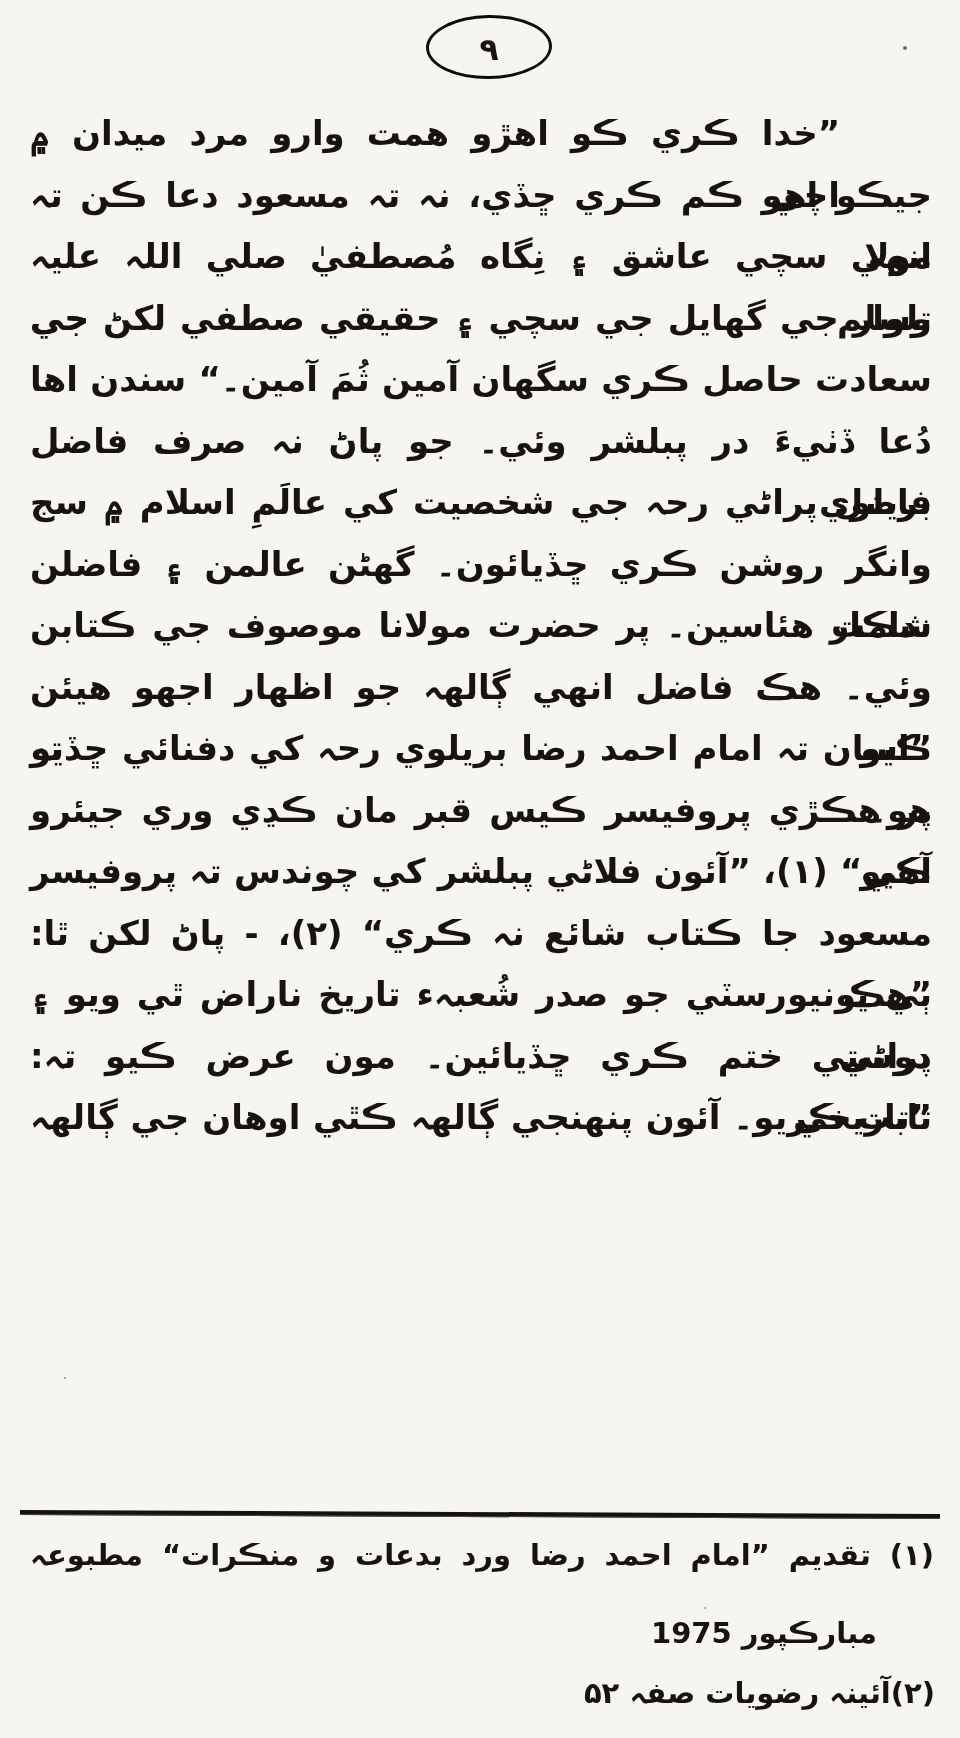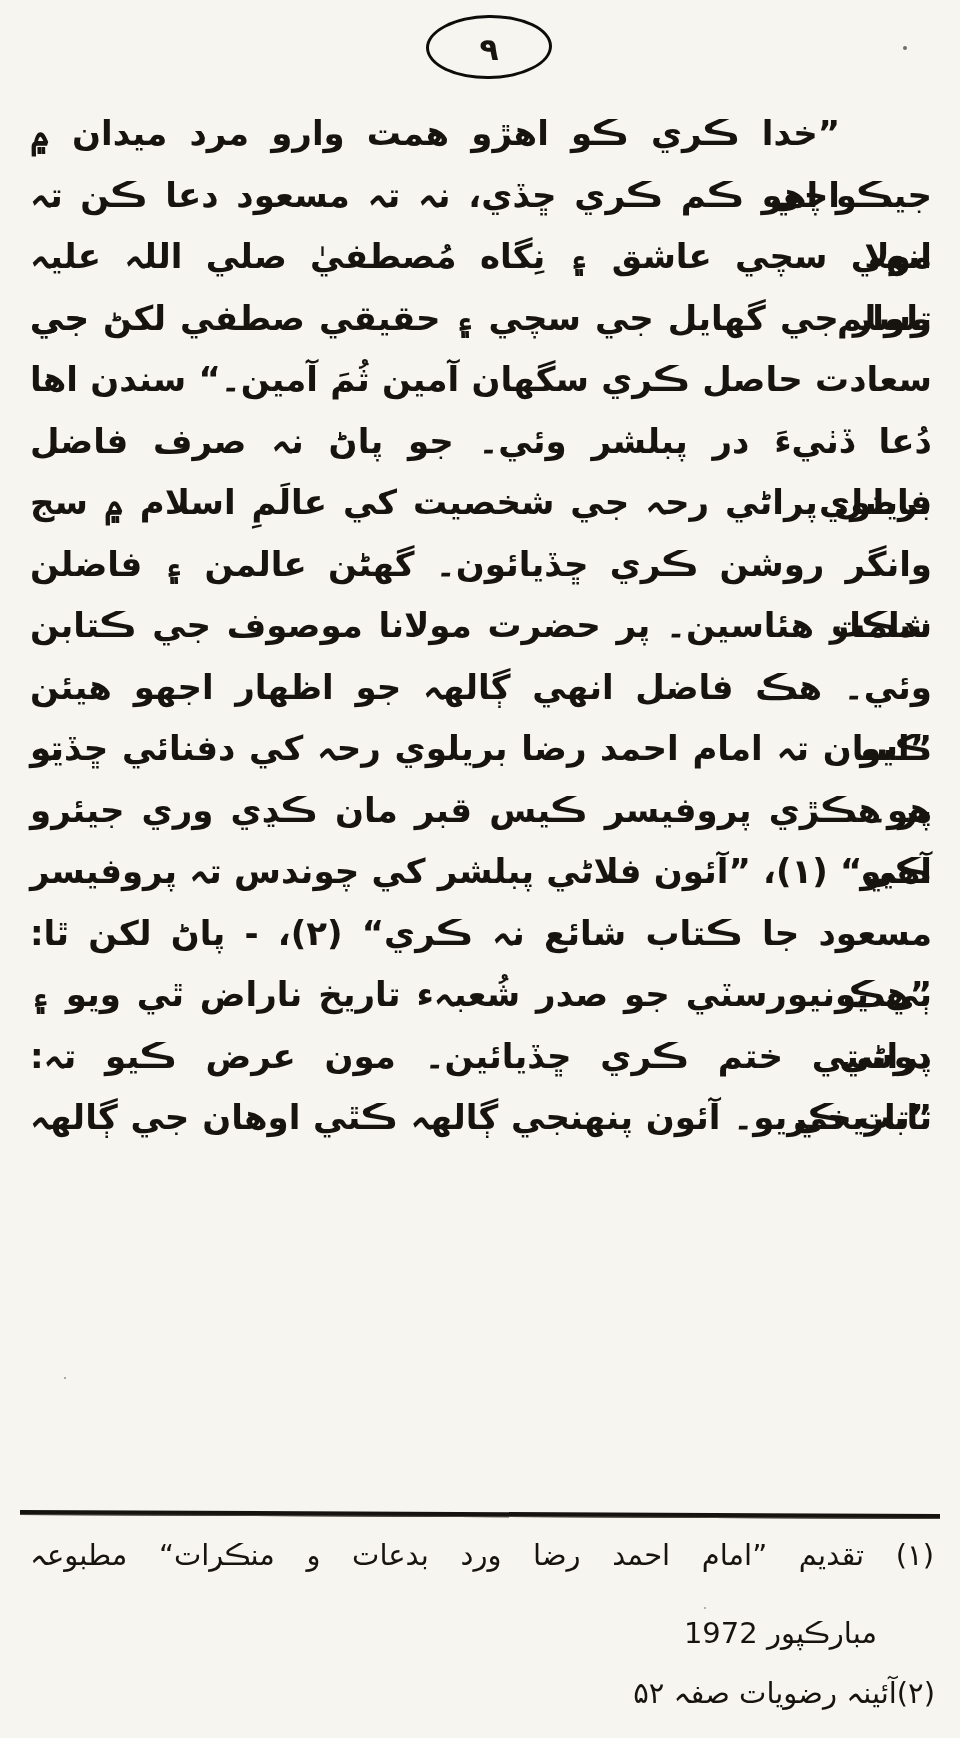--- a/index.html
+++ b/index.html
@@ -56,21 +56,21 @@
     top: 1512px; left: 20px;
     width: 920px; height: 4px;
     background: #15130f;
     transform: rotate(0.25deg);
     border-bottom: 1px solid #4a463e;
   }
   .fn-line {
     position: absolute;
     direction: rtl;
     font-size: 29px;
-    font-weight: 400;
+    font-weight: 700;
     white-space: nowrap;
     letter-spacing: 0.3px;
   }
   .fn-1 { top: 1538px; left: 30px; right: 26px; text-align: justify; text-align-last: justify; white-space: normal; }
   .fn-2 { top: 1616px; right: 83px; }
   .fn-3 { top: 1676px; right: 25px; }
 </style>
 </head>
 <body>
 
@@ -98,16 +98,16 @@
     <div class="bline">آهي“ (١)، ”آئون فلاڻي پبلشر کي چوندس تہ پروفيسر</div>
     <div class="bline">مسعود جا ڪتاب شائع نہ ڪري“ (٢)، - پاڻ لکن ٿا: ”هڪ</div>
     <div class="bline">ٻي يونيورسٽي جو صدر شُعبہء تاريخ ناراض ٿي ويو ۽ پراڻي</div>
     <div class="bline">دوستي ختم ڪري ڇڏيائين۔ مون عرض ڪيو تہ: ”تاريخي</div>
     <div class="bline">ثابت ڪريو۔ آئون پنهنجي ڳالهہ ڪٿي اوهان جي ڳالهہ</div>
   </div>
 
   <div class="fn-separator"></div>
 
   <div class="fn-line fn-1">(١) تقديم ”امام احمد رضا ورد بدعات و منڪرات“ مطبوعہ</div>
-  <div class="fn-line fn-2">مبارڪپور 1972</div>
+  <div class="fn-line fn-2">مبارڪپور 1975</div>
   <div class="fn-line fn-3">(٢)آئينہ رضويات صفہ ۵۲</div>
 
 </div>
 
 </body></html>

